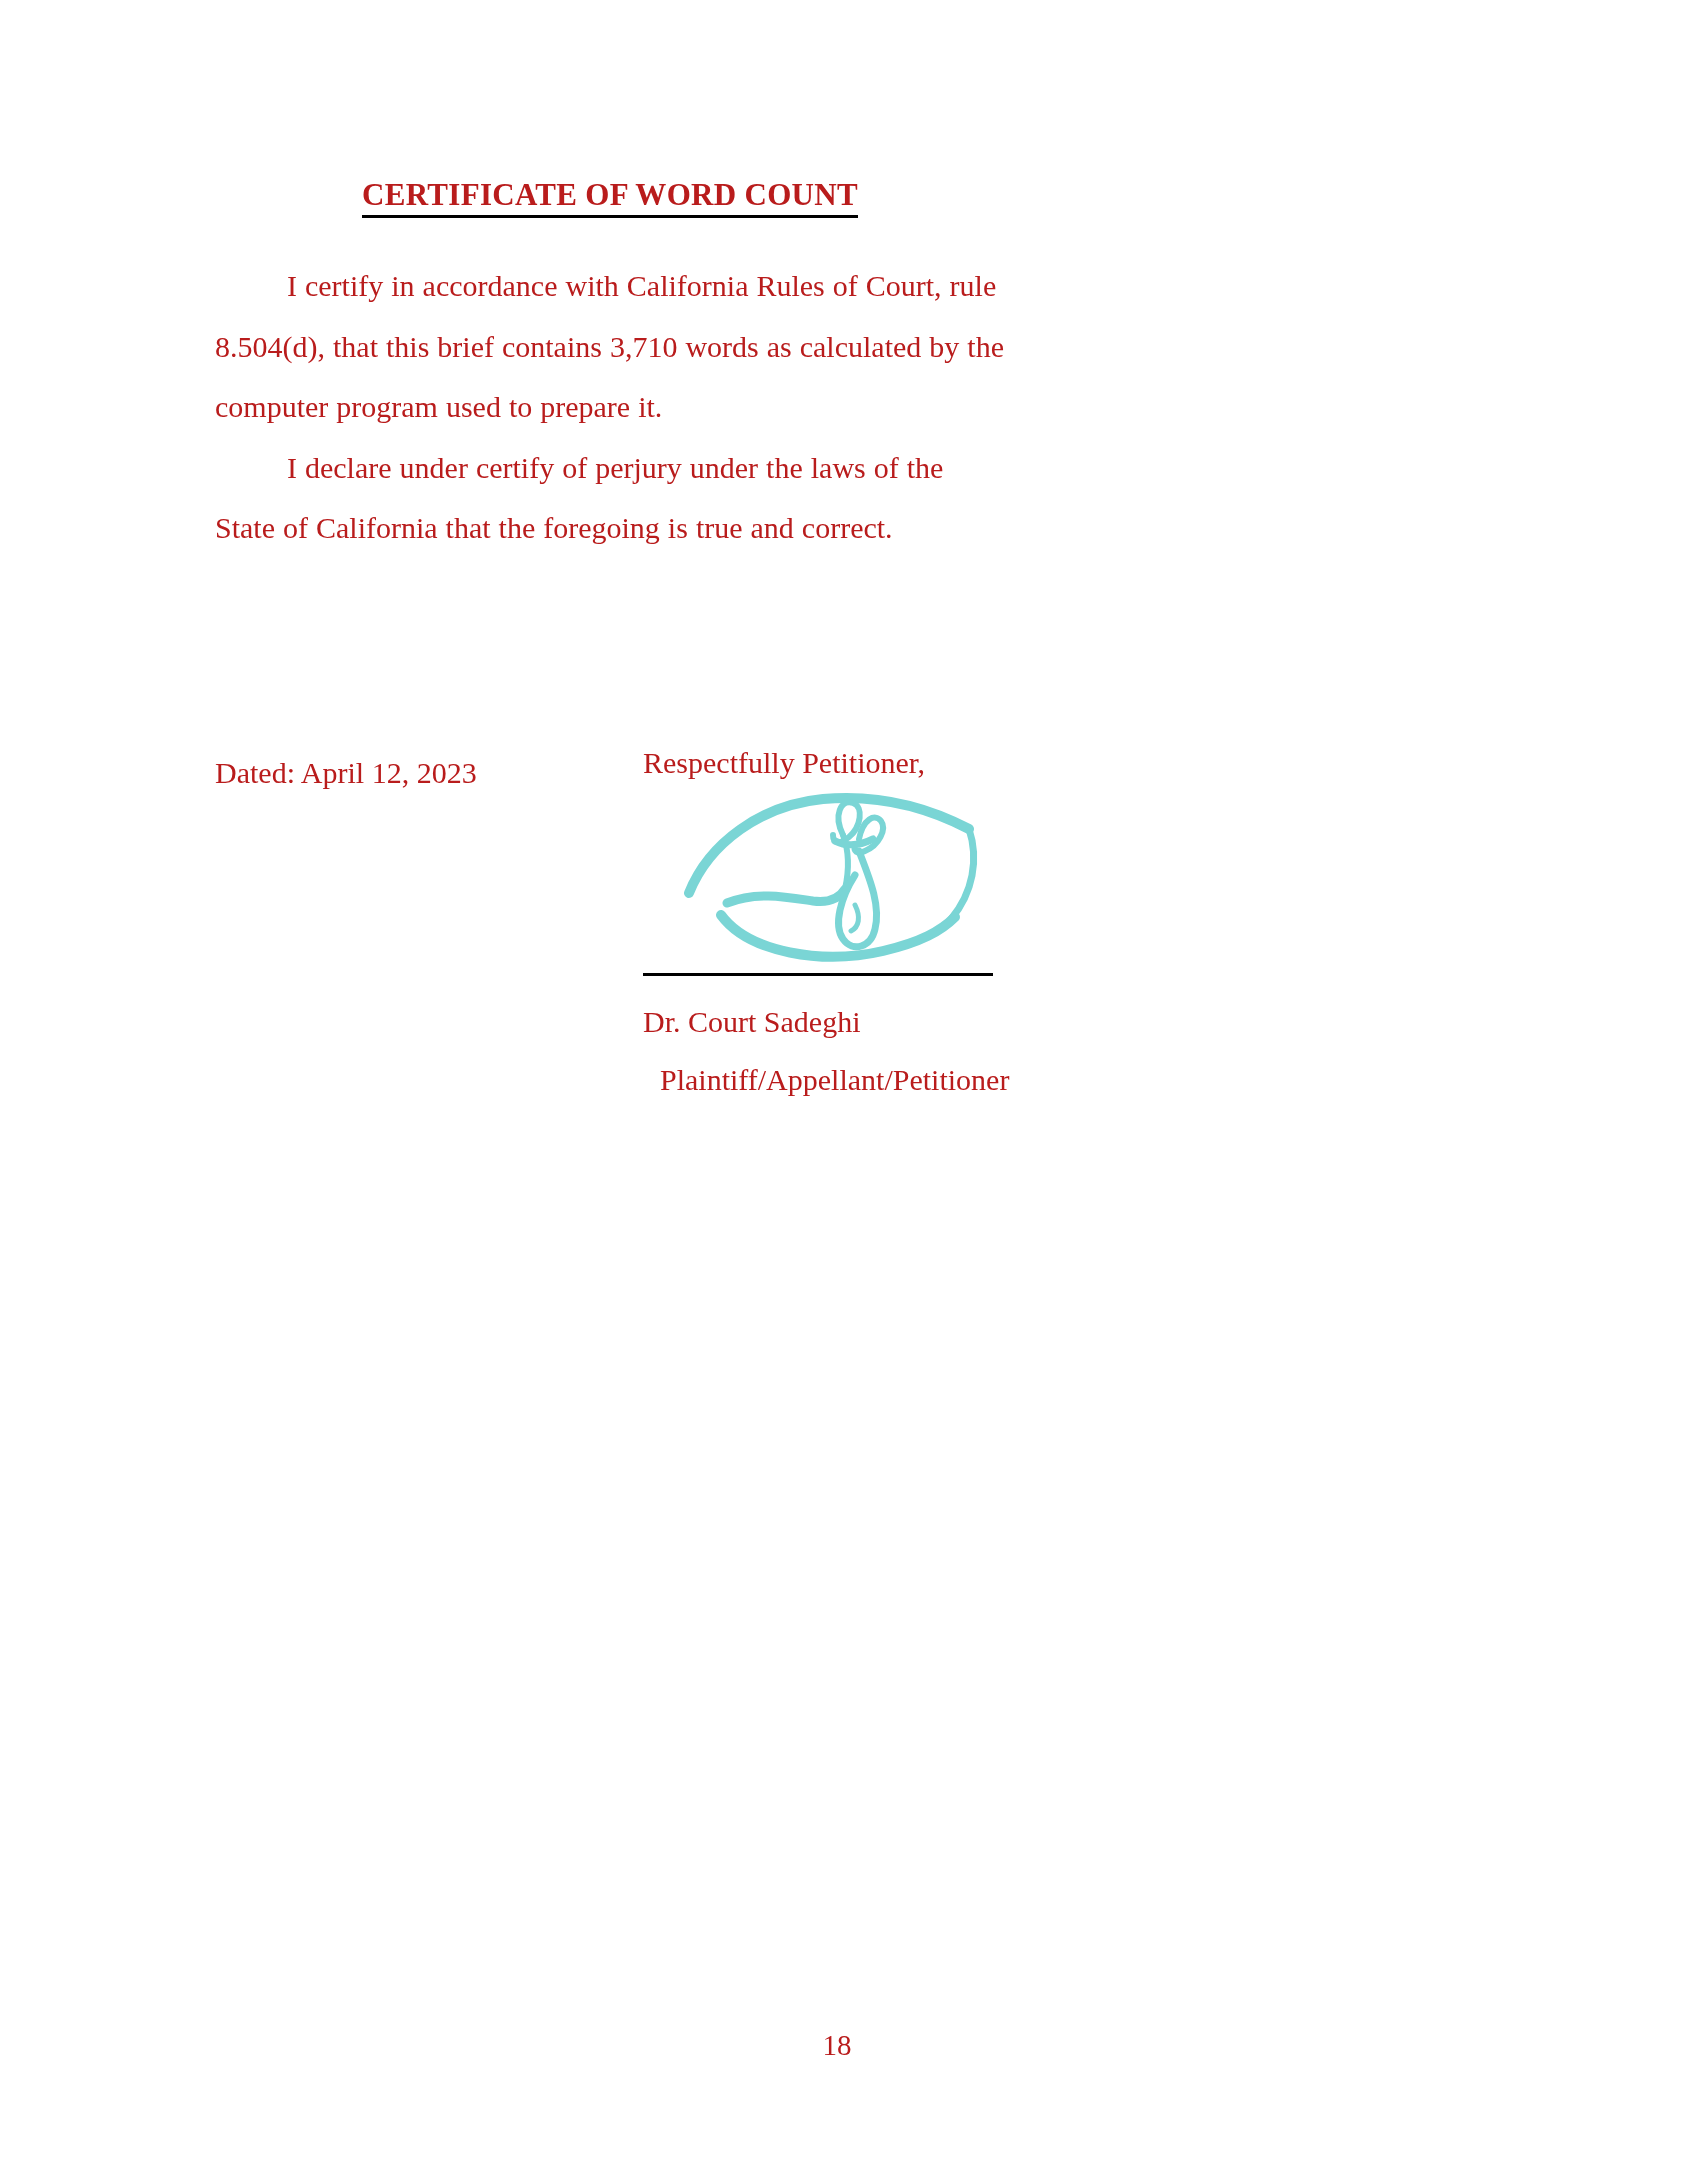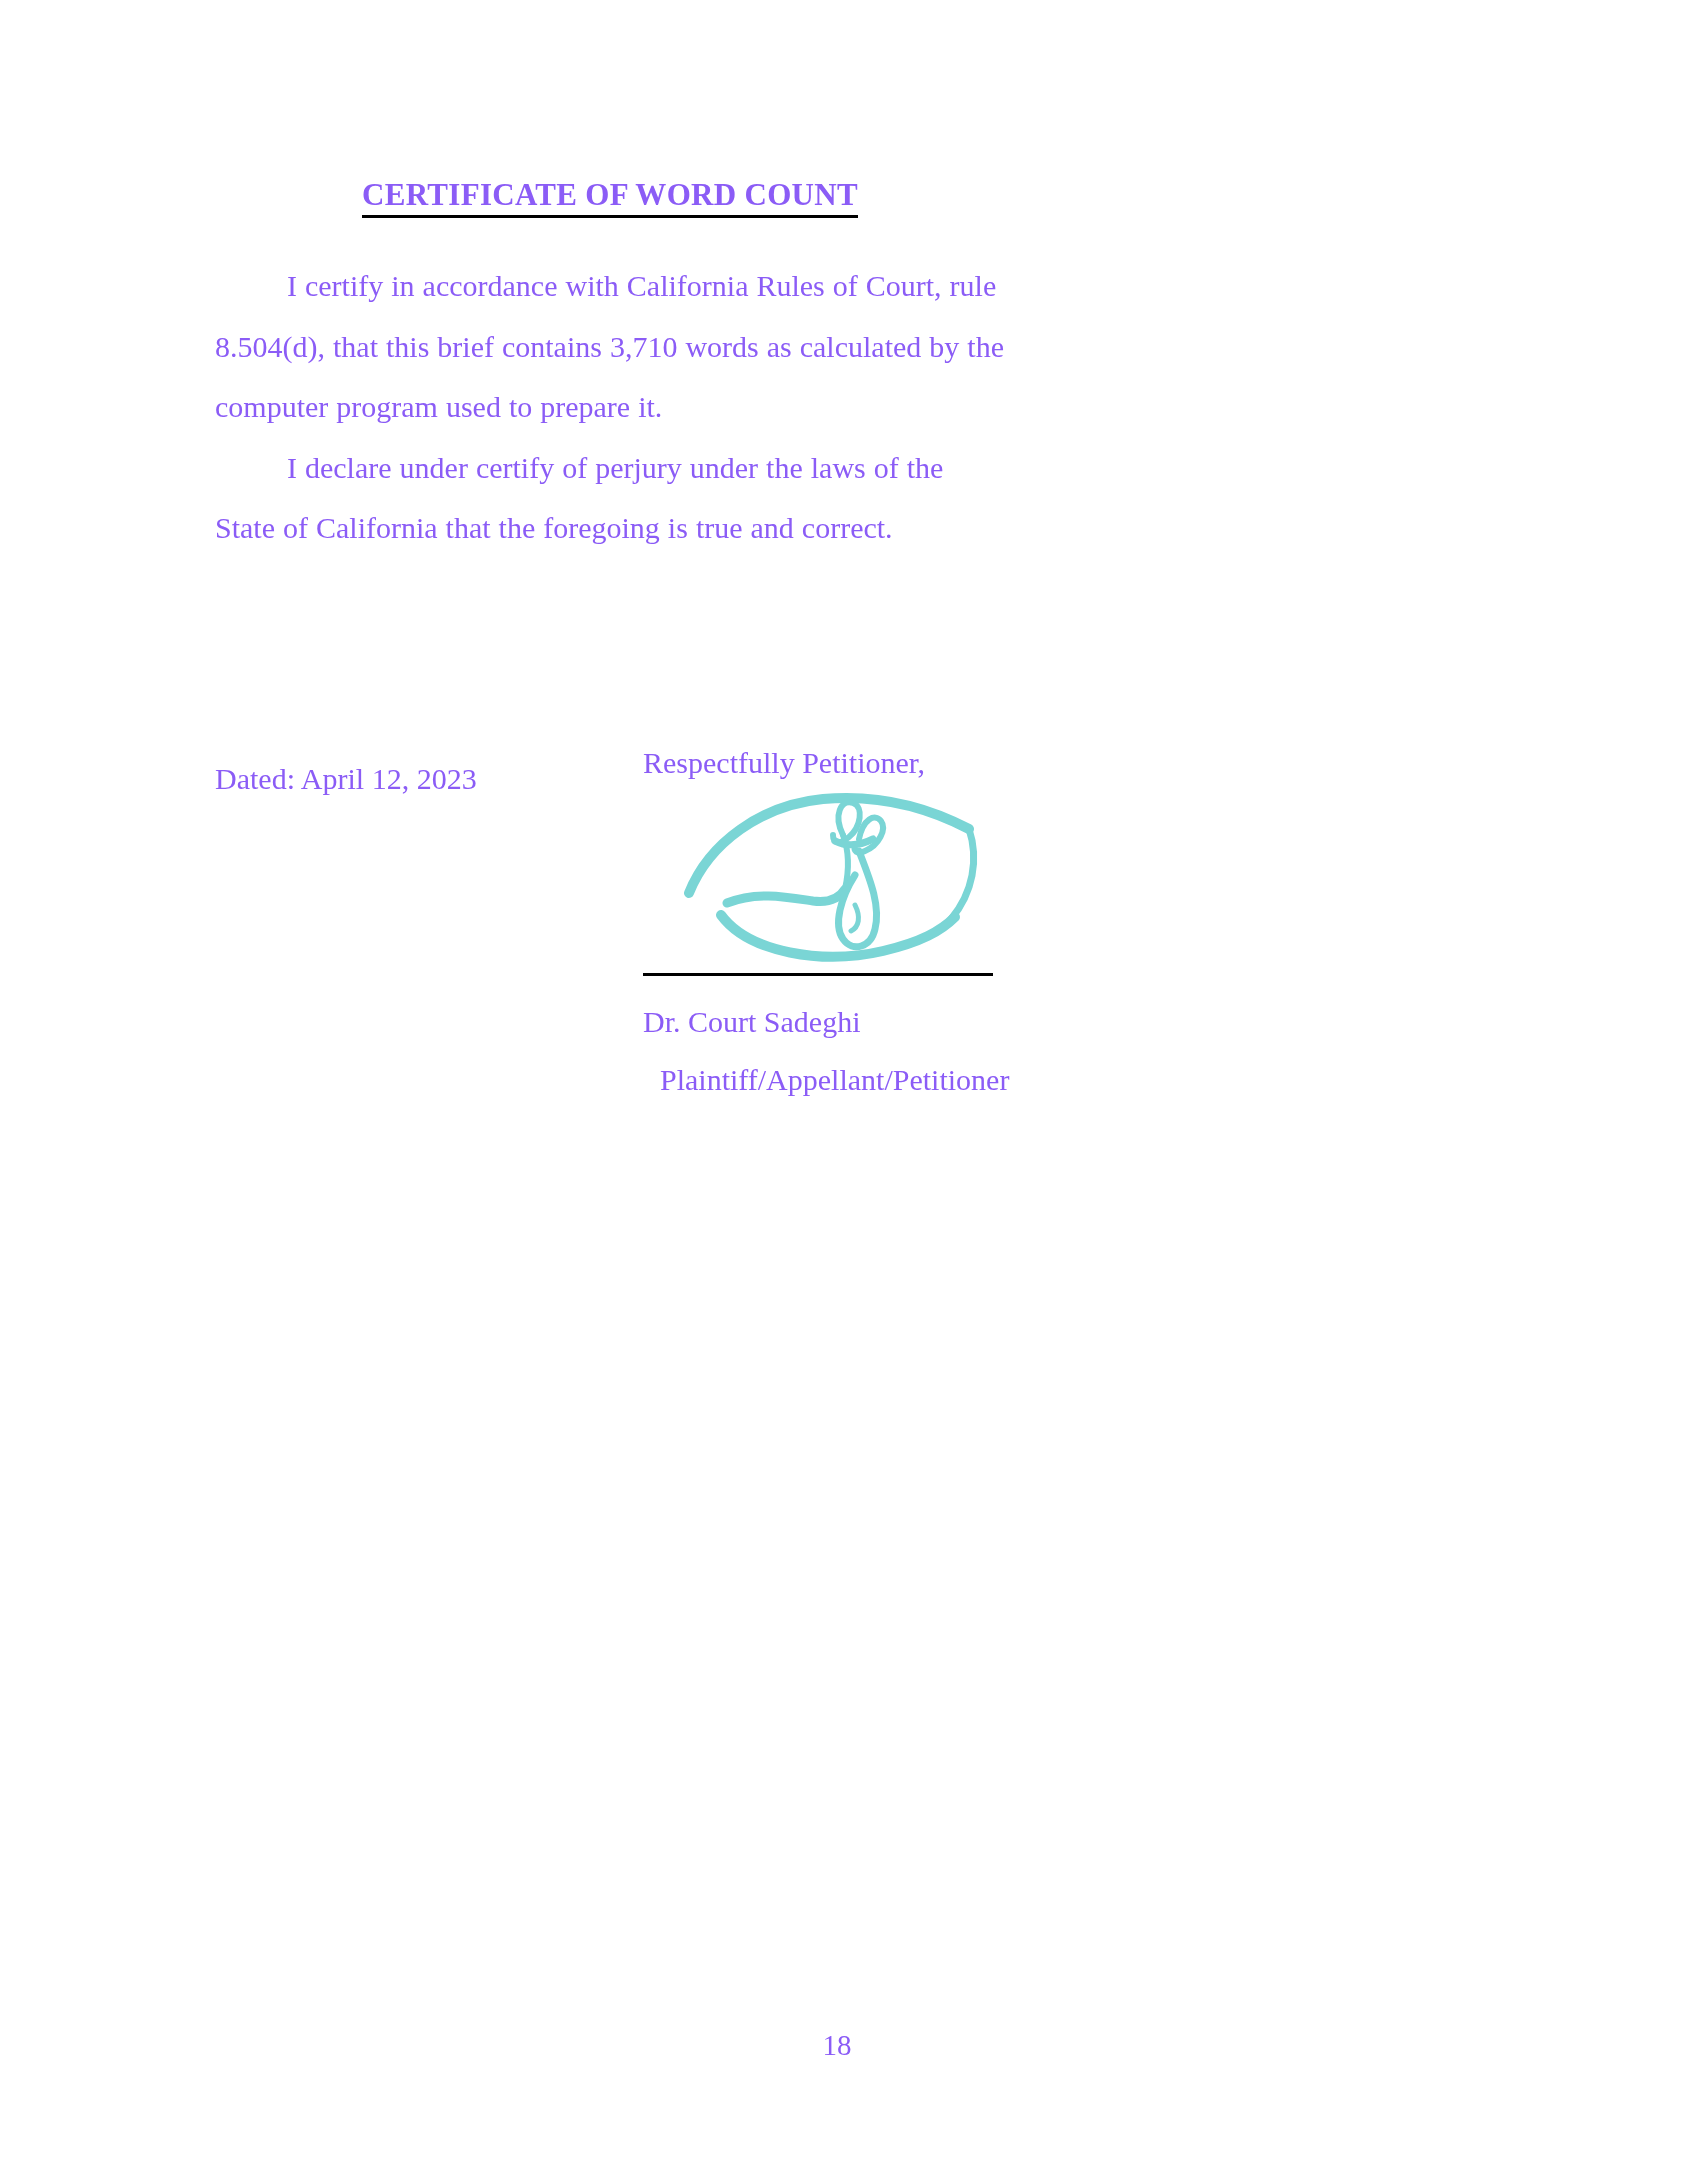--- a/index.html
+++ b/index.html
@@ -9,21 +9,21 @@
     background: #ffffff;
   }
 
   .page {
     position: relative;
     width: 1683px;
     height: 2178px;
     background: #ffffff;
     overflow: hidden;
     font-family: "Liberation Serif", "DejaVu Serif", serif;
-    color: #8b5cf6;
+    color: #b91c1c;
     -webkit-font-smoothing: antialiased;
   }
 
   
   .content {
     position: absolute;
     left: 215px;
     top: 178px;
     width: 790px;
   }
@@ -56,21 +56,21 @@
     position: absolute;
     left: 215px;
     top: 745px;
     width: 1000px;
     height: 420px;
   }
 
   .dated {
     position: absolute;
     left: 0;
-    top: 16px;
+    top: 10px;
     font-size: 30px;
     line-height: 1.2;
     white-space: nowrap;
   }
 
   .resp-col {
     position: absolute;
     left: 428px;
     top: 0;
     width: 560px;

